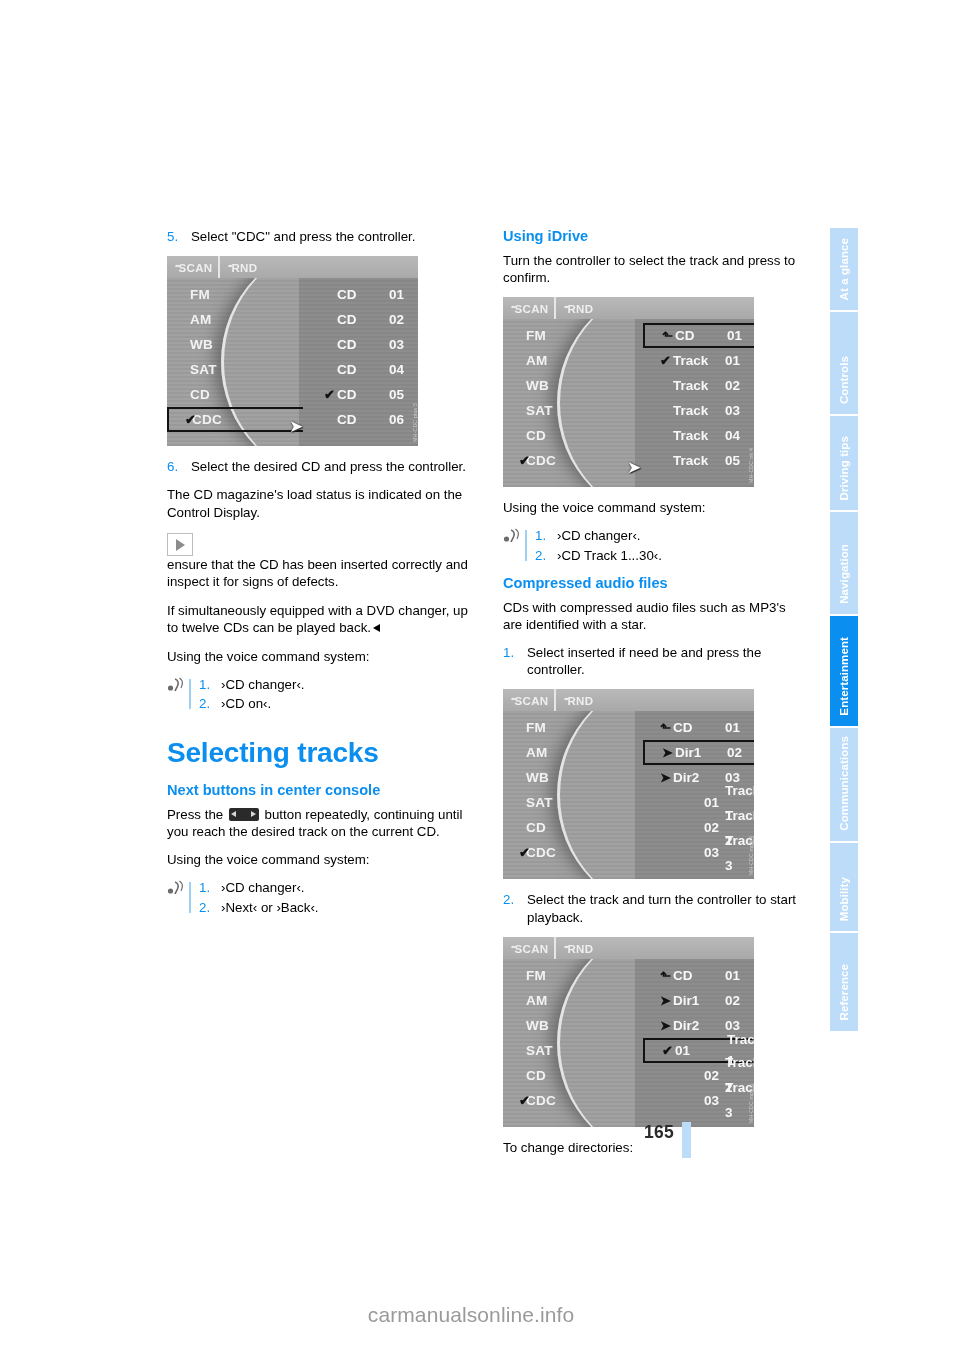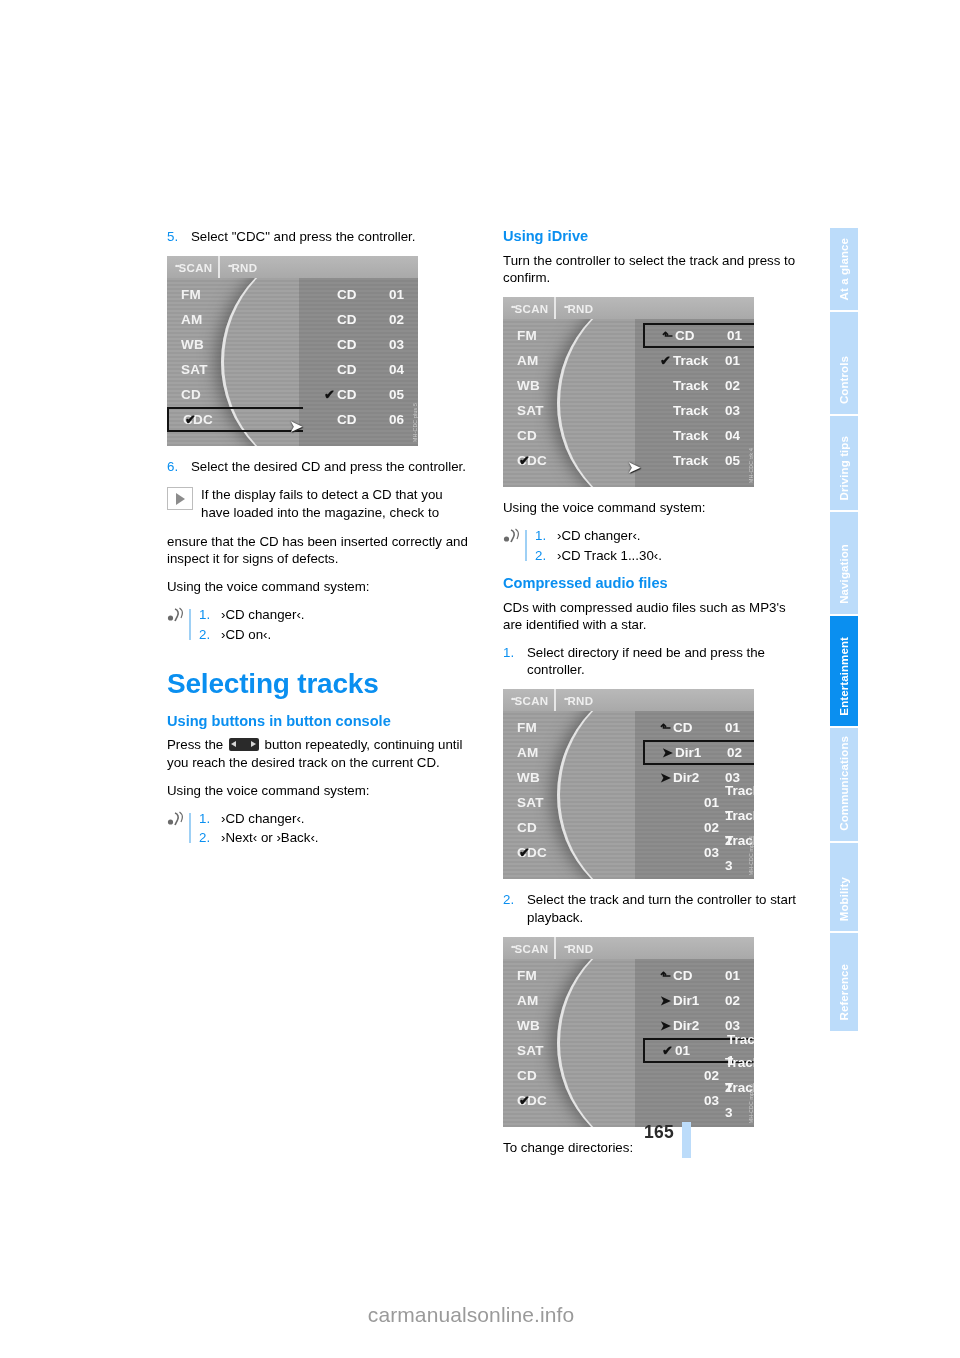--- a/index.html
+++ b/index.html
@@ -231,21 +231,21 @@
     width: 132px;
     z-index: 3;
     padding-top: 4px;
   }
   .idrive .lrow {
     height: 25px;
     line-height: 25px;
     color: #f2f2f2;
     font-size: 13.5px;
     font-weight: bold;
-    padding-left: 14px;
+    padding-left: 23px;
     position: relative;
     letter-spacing: 0.2px;
   }
   .idrive .lrow .ck {
     position: absolute;
     left: 16px;
     color: #111;
     font-size: 13px;
     font-weight: bold;
   }
@@ -448,27 +448,28 @@
         <div class="cursor" style="left:122px; top:140px;">➤</div>
         <div class="imgcode">MH-CDC plus 5</div>
       </div>
     </div>
 
     <div class="step">
       <span class="num">6.</span>
       <span class="txt">Select the desired CD and press the controller.</span>
     </div>
 
+    <p>The CD magazine's load status is indicated on the Control Display.</p>
 
     <div class="note">
       <div class="noteicon">
           <i></i>
         </div>
-      <div class="notebody">If the display fails to detect a CD that you have loaded into the magazine, check to</div>
       <div class="notecont">ensure that the CD has been inserted correctly and inspect it for signs of defects.</div>
+      <div class="notecont"><span>If simultaneously equipped with a DVD changer, up to twelve CDs can be played back.</span><span class="endmark"></span></div>
     </div>
 
     <p>Using the voice command system:</p>
 
     <div class="voice">
       <div class="rail"></div>
       <div class="vicon">
         <svg viewBox="0 0 18 16" width="18" height="16" aria-hidden="true">
           <circle cx="3.5" cy="11" r="2.6" fill="#6b6b6b"></circle>
           <path d="M8 2 C11 3 12 6 10.5 9 C9.6 11 8.6 12.5 8 14" stroke="#6b6b6b" stroke-width="1.6" fill="none"></path>
@@ -479,21 +480,21 @@
         <span class="vnum">1.</span>
         <span class="qt">›CD changer‹.</span>
       </div>
       <div class="vrow">
         <span class="vnum">2.</span>
         <span class="qt">›CD on‹.</span>
       </div>
     </div>
 
     <h1 class="section">Selecting tracks</h1>
-    <h2 class="subsection">Using buttons in button console</h2>
+    <h2 class="subsection">Next buttons in center console</h2>
 
     <p><span>Press the</span> <span class="btnglyph"></span> <span>button repeatedly, continuing until you reach the desired track on the current CD.</span></p>
 
     <p>Using the voice command system:</p>
 
     <div class="voice">
       <div class="rail"></div>
       <div class="vicon">
         <svg viewBox="0 0 18 16" width="18" height="16" aria-hidden="true">
           <circle cx="3.5" cy="11" r="2.6" fill="#6b6b6b"></circle>
@@ -591,21 +592,21 @@
         <span class="vnum">2.</span>
         <span class="qt">›CD Track 1...30‹.</span>
       </div>
     </div>
 
     <h2 class="subsection">Compressed audio files</h2>
     <p>CDs with compressed audio files such as MP3's are identified with a star.</p>
 
     <div class="step">
       <span class="num">1.</span>
-      <span class="txt">Select directory if need be and press the controller.</span>
+      <span class="txt">Select inserted if need be and press the controller.</span>
     </div>
 
     <div class="idrive">
       <div class="topbar">
         <div class="tb"><span class="dots">••</span><span>SCAN</span></div>
         <div class="tbsep"></div>
         <div class="tb"><span class="dots">••</span><span>RND</span></div>
       </div>
       <div class="body" style="height:168px">
         <div class="leftpane"></div>

